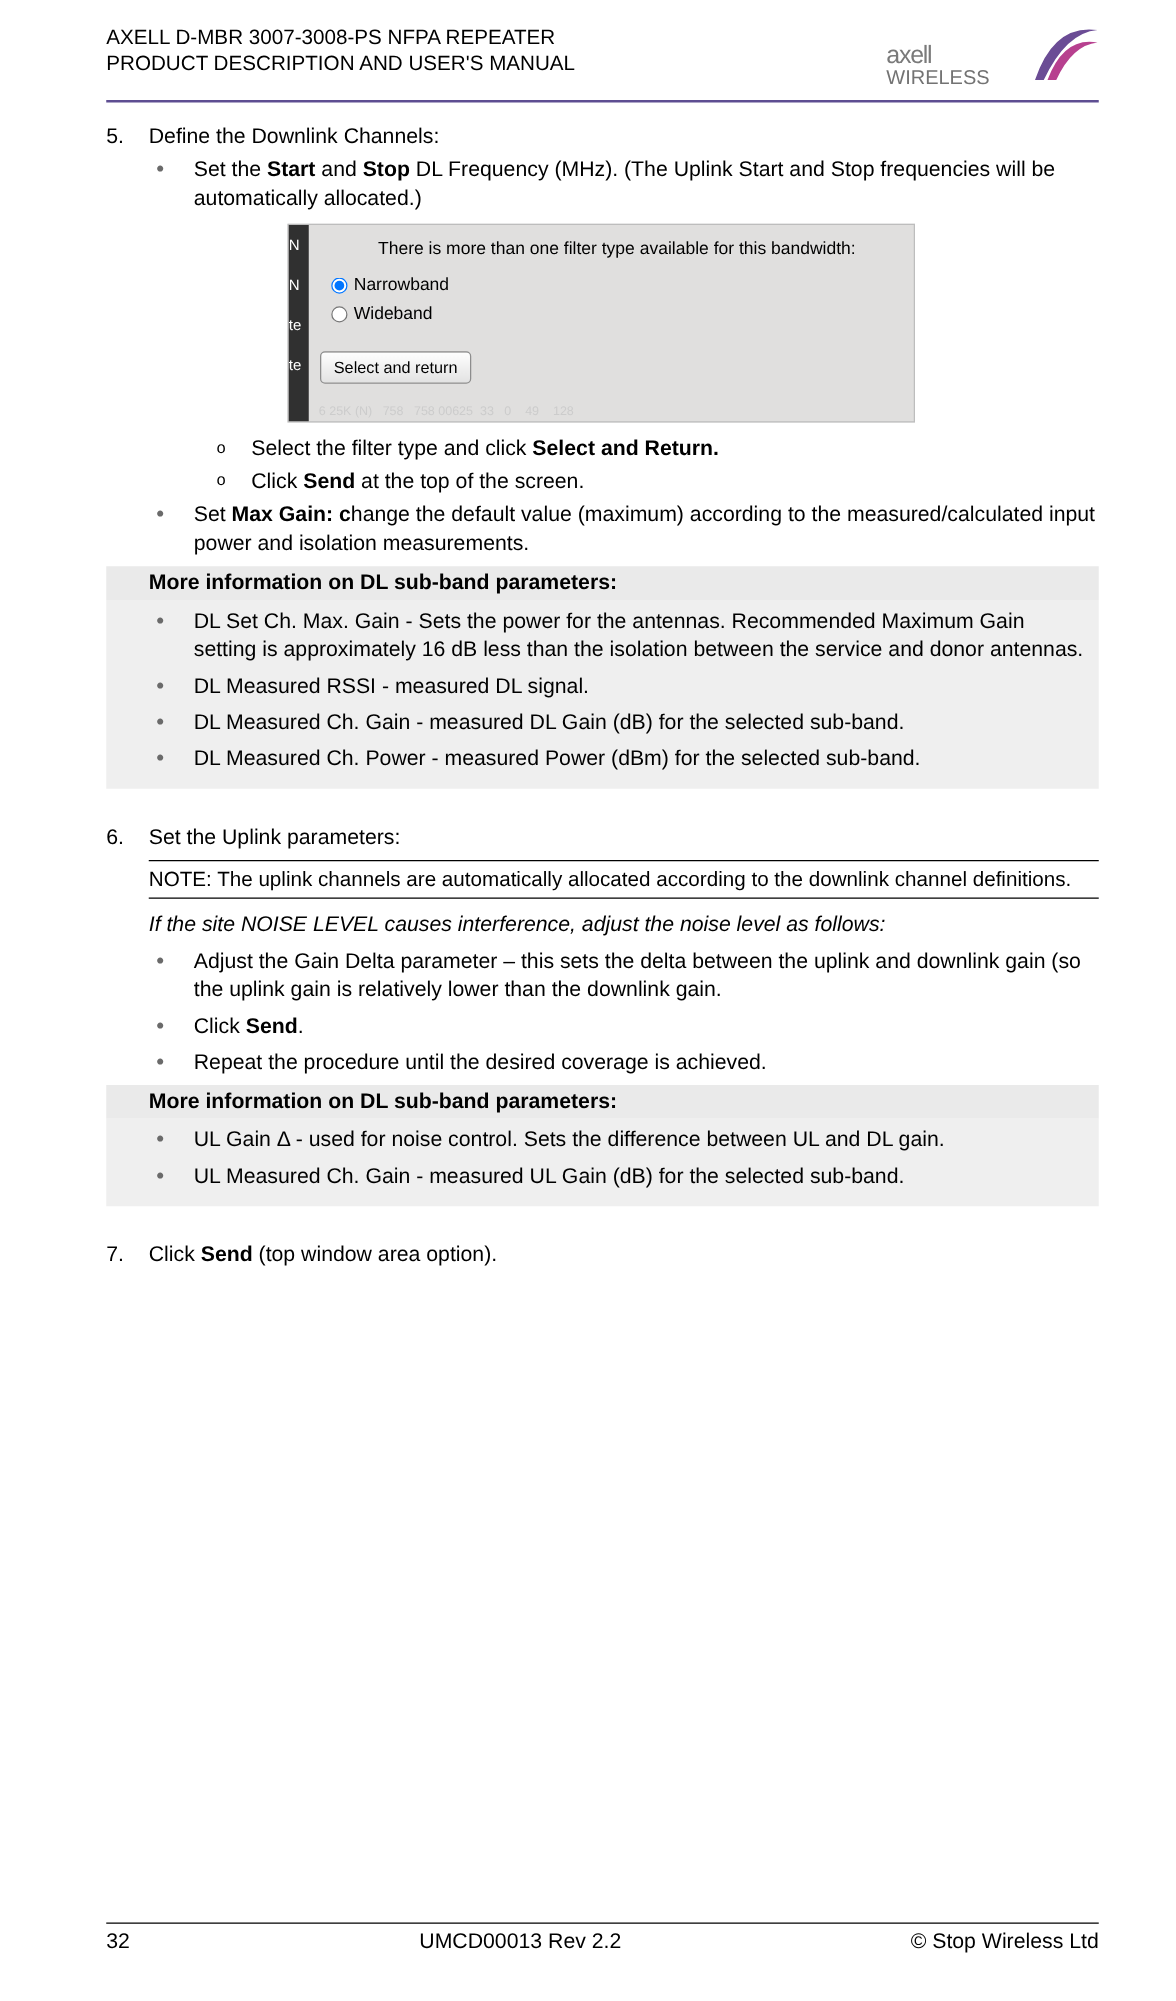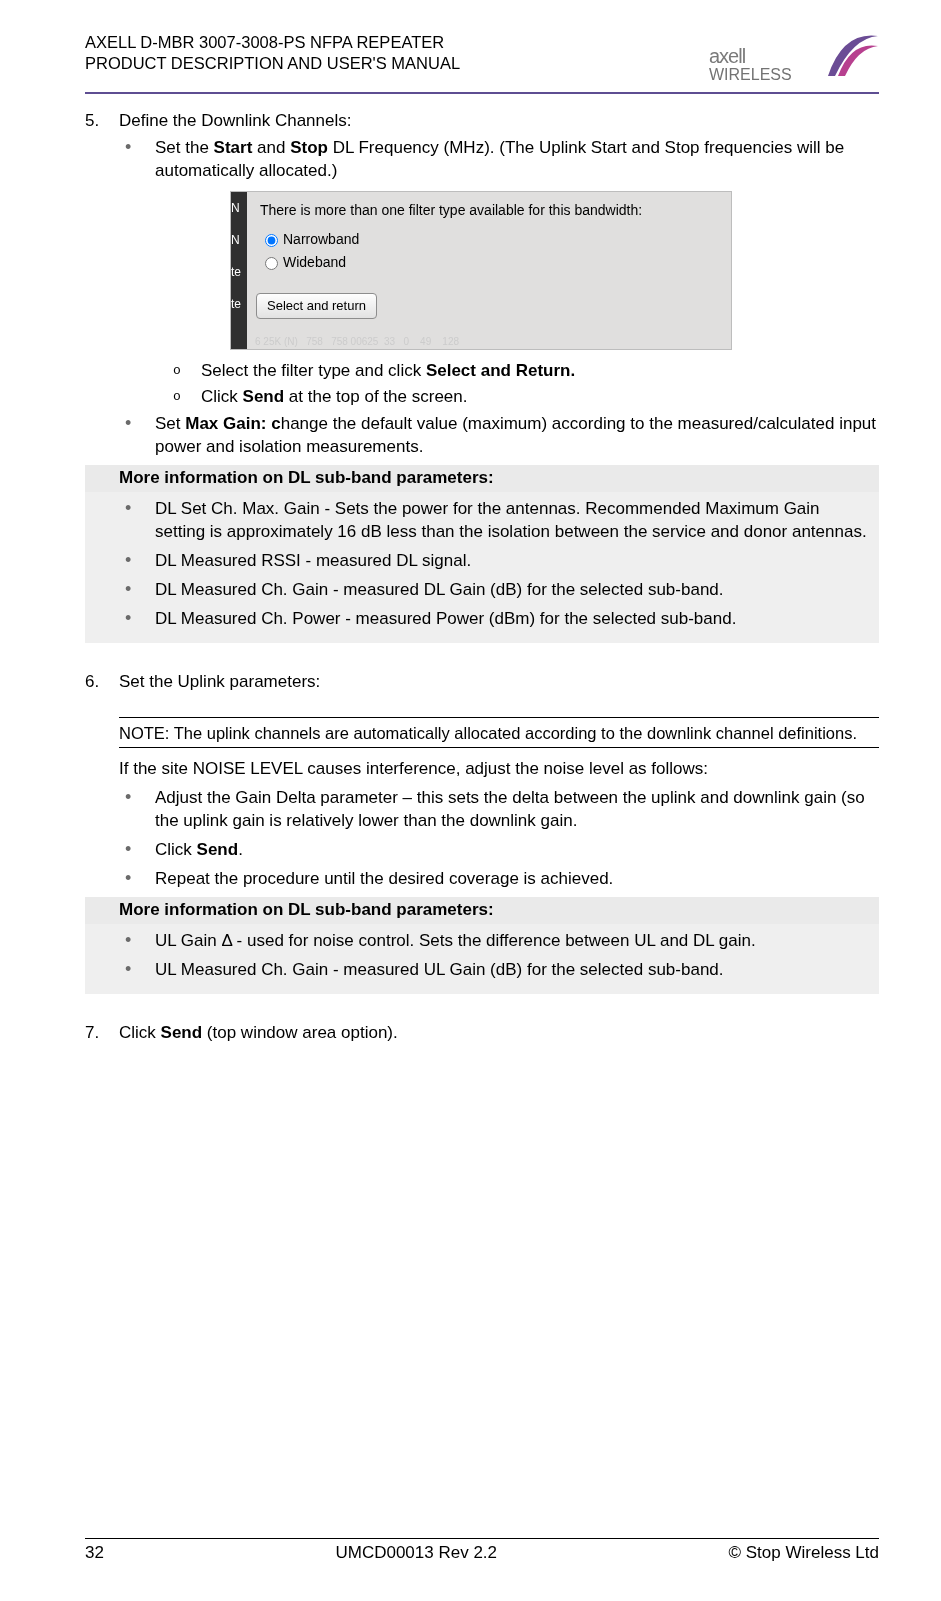--- a/index.html
+++ b/index.html
@@ -6,21 +6,21 @@
     margin: 0;
     padding: 0;
     background: #fff;
     font-family: Verdana, Geneva, sans-serif;
     color: #000;
   }
   .page {
     width: 941px;
     min-height: 1601px;
     box-sizing: border-box;
-    padding: 32px 62px 40px 85px;
+    padding: 20px 62px 40px 85px;
     position: relative;
   }
 
   
   .hdr {
     position: relative;
     height: 60px;
     border-bottom: 2px solid #5e4e92;
     display: flex;
     justify-content: space-between;
@@ -140,21 +140,21 @@
     left: 0; top: 0; bottom: 0;
     width: 16px;
     background: #303030;
     color: #fff;
     font-size: 12px;
     line-height: 32px;
     overflow: hidden;
   }
   .dlg-stripe-l span{ display:block; }
   .dlg-inner { padding: 5px 0 10px 25px; }
-  .dlg-title { padding: 4px 4px 8px 4px; }
+  .dlg-title { padding: 4px 4px 8px 4px; text-align: center; }
   .dlg-radio { display: flex; align-items: center; padding: 2px 0 2px 4px; }
   .dlg-radio input { margin-right: 5px; }
   .dlg-btn-row { text-align: left; margin-top: 20px; }
   .dlg-btn {
     display: inline-block;
     background: linear-gradient(#fefefe,#e2e2e2);
     border: 1px solid #8d8d8d;
     border-radius: 4px;
     padding: 3px 10px;
     font-family: Arial, sans-serif;
@@ -182,25 +182,25 @@
   }
   .info-box .bul > li::before { color: #6a6a6a; }
   .info-box .bul > li { padding-left: 70px; }
 
   .note {
     font-family: Arial, Helvetica, sans-serif;
     font-size: 16.5px;
     border-top: 1.5px solid #000;
     border-bottom: 1.5px solid #000;
     padding: 5px 0 4px 0;
-    margin: 23px 0 10px 34px;
+    margin: 6px 0 10px 34px;
     line-height: 1.25;
   }
 
-  .para34 { padding-left: 34px; margin: 6px 0; }
+  .para34 { padding-left: 34px; margin: 6px 0; font-style: italic; }
 
   .spacer30 { height: 24px; }
 
   
   .ftr {
     position: absolute;
     left: 85px;
     right: 62px;
     bottom: 38px;
     border-top: 1px solid #000;

